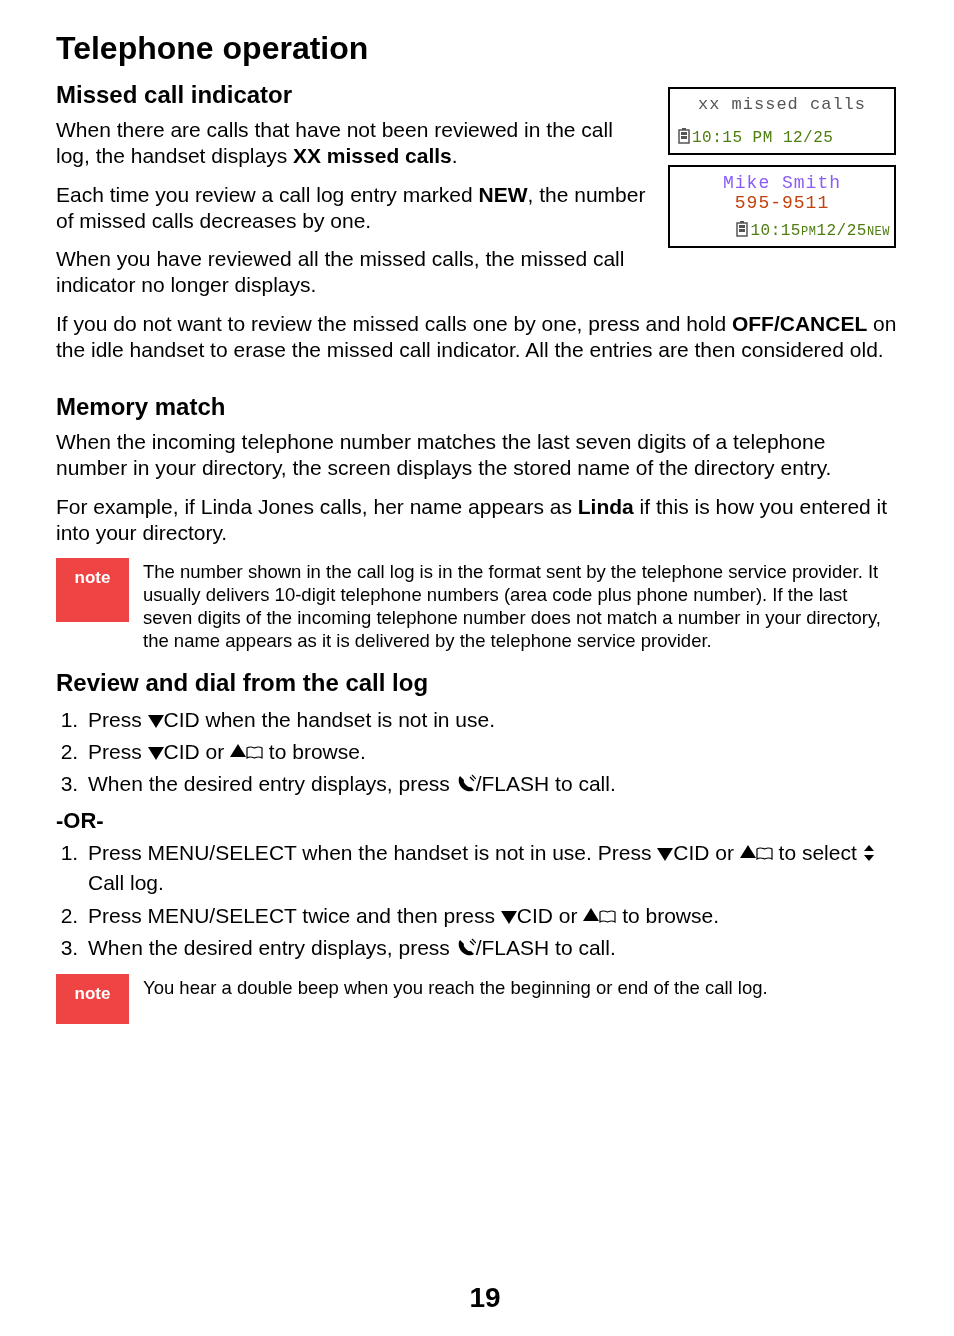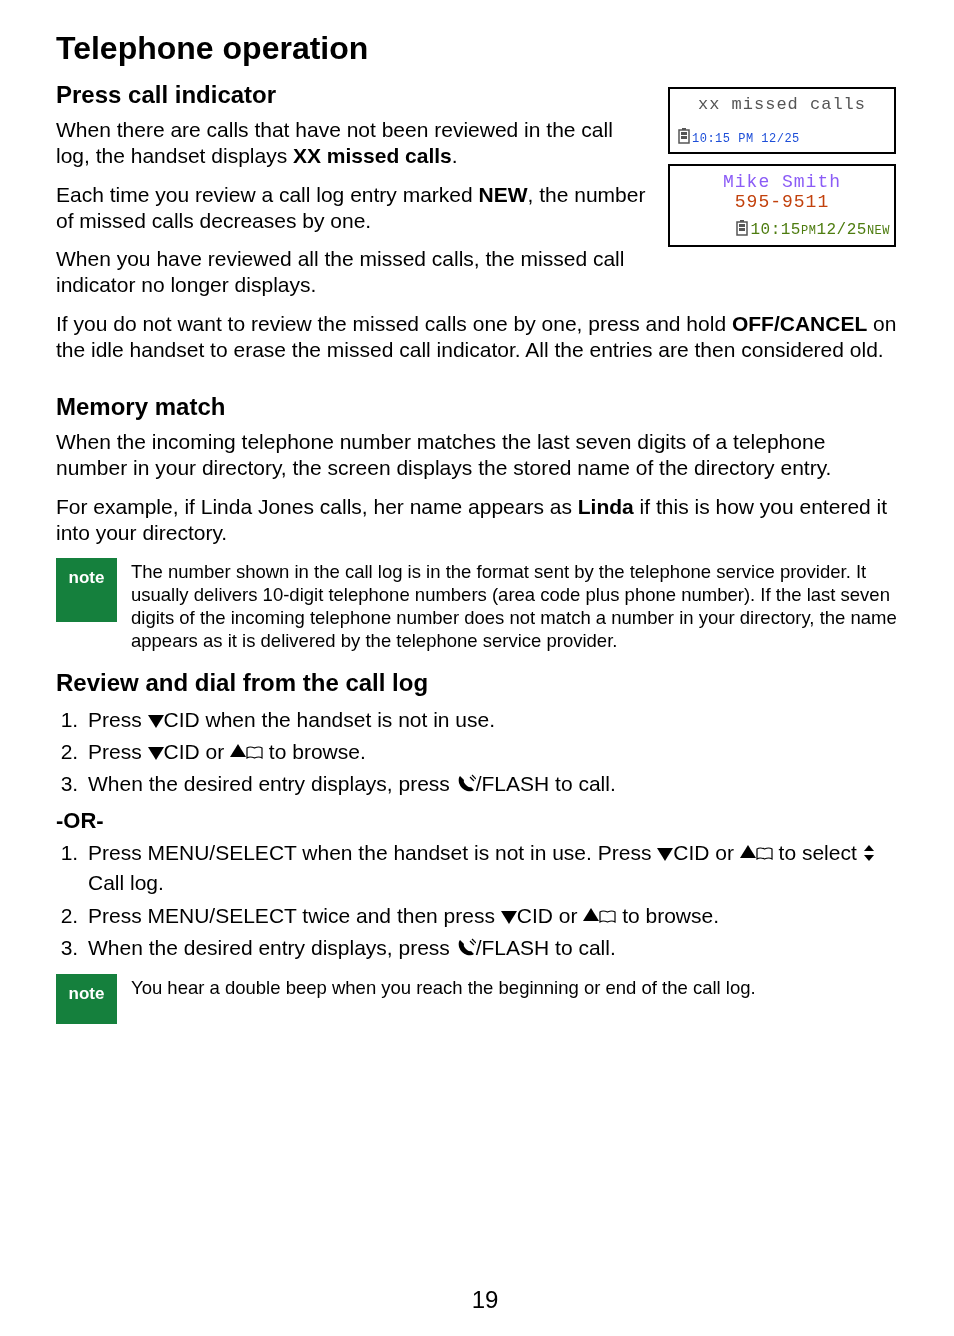--- a/index.html
+++ b/index.html
@@ -50,24 +50,24 @@
     text-align: center;
   }
   .screen .line1 {
     font-size: 17px;
     letter-spacing: 1px;
     color: #555;
     margin-bottom: 14px;
     white-space: nowrap;
   }
   .screen .line2 {
-    font-size: 12px;
+    font-size: 16px;
     text-align: left;
     padding-left: 4px;
-    color: #1d4ed8;
+    color: #4d7c0f;
     letter-spacing: 0.5px;
     white-space: nowrap;
   }
   .screen2 .line-name {
     font-size: 18px;
     color: #8b5cf6;
     letter-spacing:1px;
   }
   .screen2 .line-num {
     font-size: 18px;
@@ -89,26 +89,26 @@
     margin-right: 2px;
   }
   .clearfix::after { content: ""; display: table; clear: both; }
 
   .note-block {
     display: flex;
     align-items: flex-start;
     margin: 10px 0 16px 0;
   }
   .note-badge {
-    background: #15803d;
+    background: #ef4444;
     color: #fff;
     font-weight: bold;
     font-size: 17px;
     padding: 10px 6px 34px 6px;
-    width: 61px;
+    width: 73px;
     text-align: center;
     margin-right: 14px;
     flex-shrink: 0;
   }
   .note-text {
     font-size: 18.5px;
     line-height: 1.25;
     padding-top: 2px;
   }
 
@@ -155,21 +155,22 @@
     display: inline-block;
     width: 14px; height: 18px;
     vertical-align: -2px;
     margin-right: 1px;
   }
   .pagenum {
     position: absolute;
     bottom: 22px;
     left: 16px; right: 0;
     text-align: center;
-    font-size: 24px;
+    font-size: 28px;
+    font-weight: bold;
   }
   .sub { font-size: 12px; }
 </style>
 </head>
 <body>
 
 <div class="page">
 
   <h1 class="title">Telephone operation</h1>
 
@@ -196,21 +197,21 @@
               <rect x="4" y="0" width="4" height="2" fill="#555"></rect>
               <rect x="1" y="2" width="10" height="13" fill="none" stroke="#555" stroke-width="1.5"></rect>
               <rect x="3" y="4" width="6" height="3" fill="#555"></rect>
               <rect x="3" y="8" width="6" height="3" fill="#555"></rect>
             </svg>
         </span><span>10:15</span><span class="sub">PM</span><span>12/25</span><span class="sub">NEW</span>
       </div>
     </div>
   </div>
 
-  <h2 class="section">Press call indicator</h2>
+  <h2 class="section">Missed call indicator</h2>
 
   <p class="body">
     <span>When there are calls that have not been reviewed in the call log, the handset displays </span><span class="bold">XX missed calls</span><span>.</span>
   </p>
   <p class="body">
     <span>Each time you review a call log entry marked </span><span class="bold">NEW</span><span>, the number of missed calls decreases by one.</span>
   </p>
   <p class="body">When you have reviewed all the missed calls, the missed call indicator no longer displays.</p>
   <p class="body">
     <span>If you do not want to review the missed calls one by one, </span><span class="u">press and hold</span><span> </span><span class="bold">OFF/CANCEL</span><span> on the idle handset to erase the missed call indicator. All the entries are then considered old.</span>

